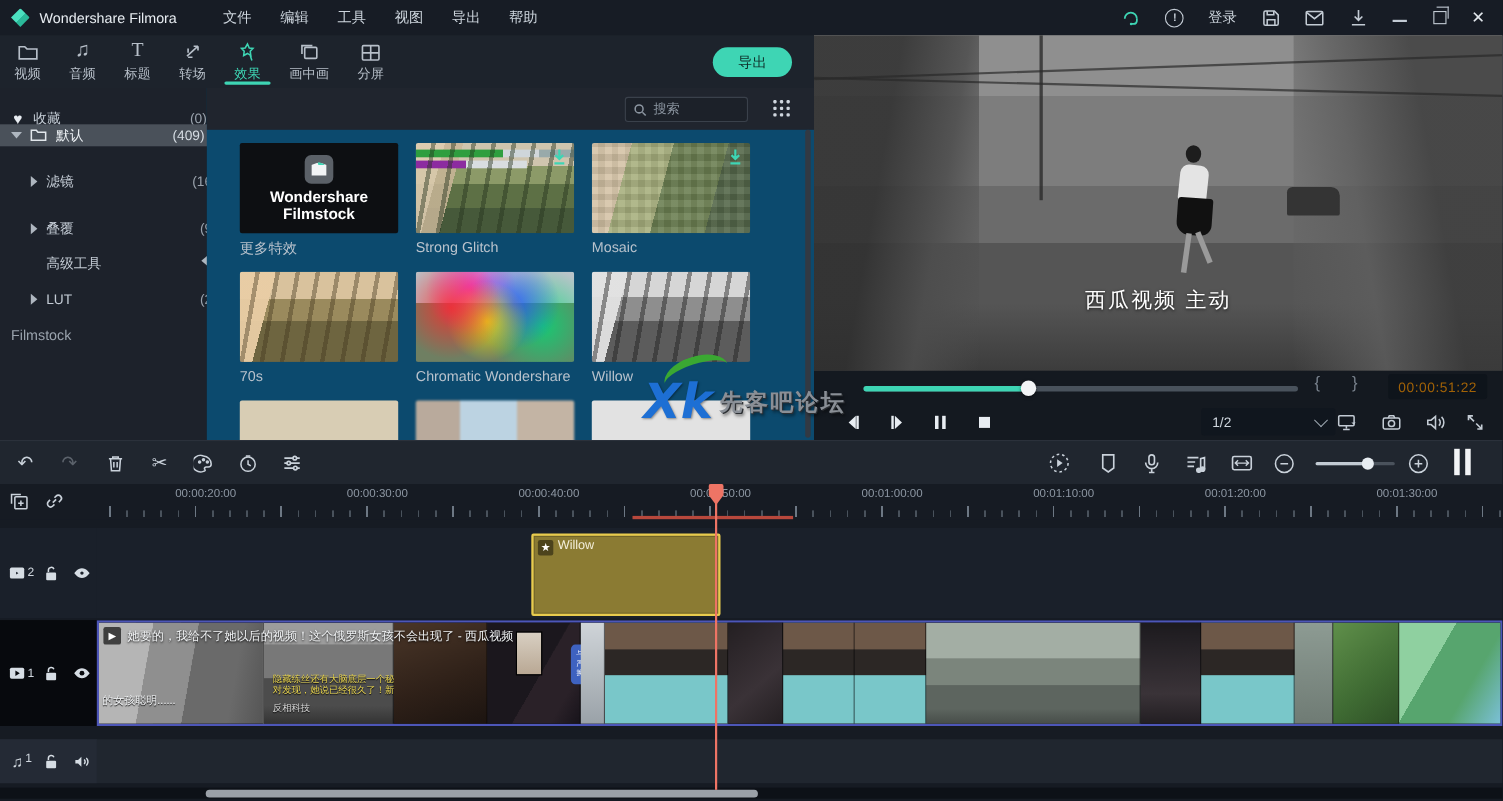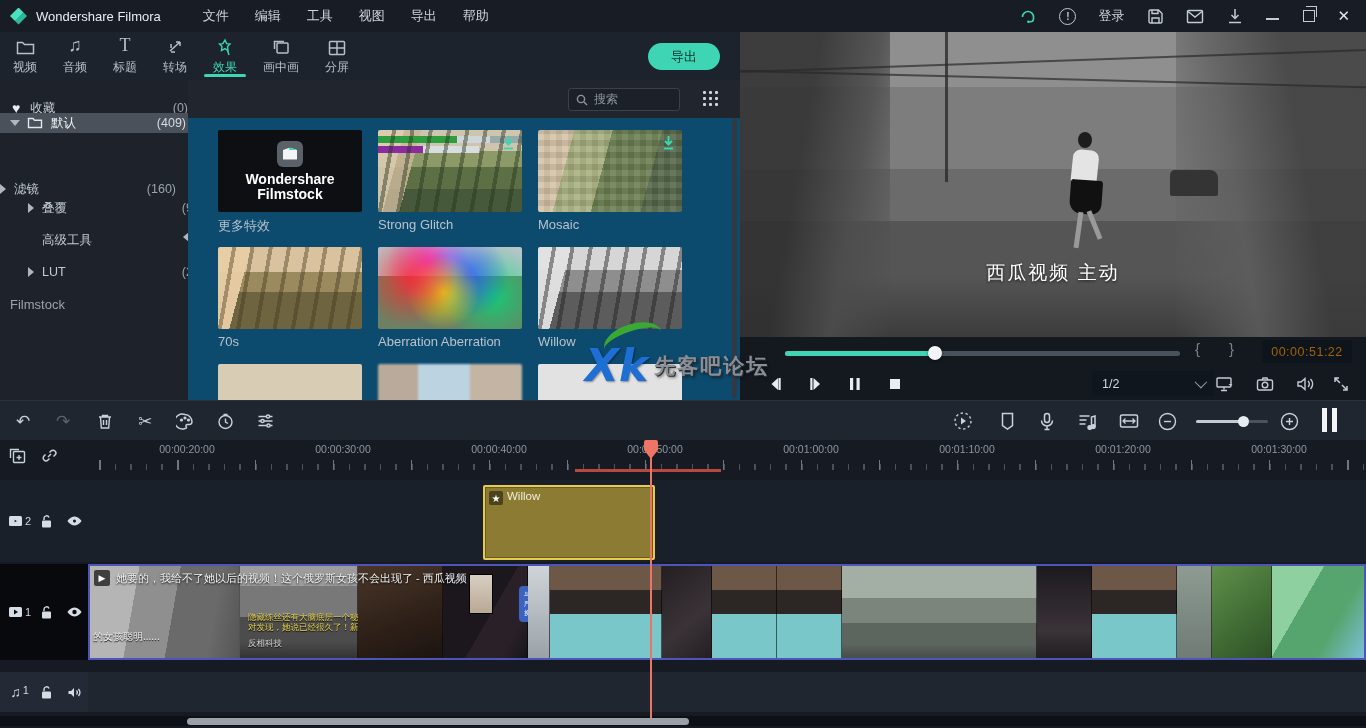--- a/index.html
+++ b/index.html
@@ -327,21 +327,21 @@
   <div class="side-row side-sel" style="top:33px;height:20px;padding-left:10px">
     <span class="caret-d"></span>
     <span class="ico" style="margin-right:8px">
       <svg width="16" height="14" viewBox="0 0 16 14" fill="none" stroke="#e2e7ec" stroke-width="1.4">
         <path d="M1.5 2.5h4.5l1.5 1.8h7v7.2h-13z"></path>
         </svg>
       </span>
     <span style="color:#eef2f6">默认</span>
     <span class="cnt" style="color:#d6dde4">(409)</span>
   </div>
-  <div class="side-row" style="top:95px;">
+  <div class="side-row" style="top:71px;padding-left:28px">
     <span class="caret-r"></span>
     <span>滤镜</span>
     <span class="cnt">(160)</span>
   </div>
   <div class="side-row" style="top:114px;padding-left:28px">
     <span class="caret-r"></span>
     <span>叠覆</span>
     <span class="cnt">(90)</span>
   </div>
   <div class="side-row" style="top:146px;padding-left:42px">
@@ -421,21 +421,21 @@
     </div>
     <div class="lbl">Strong Glitch</div>
   </div>
 
   <div class="card" style="left:30px;top:167px">
     <div class="thumb t-70s"></div>
     <div class="lbl">70s</div>
   </div>
   <div class="card" style="left:190px;top:167px">
     <div class="thumb t-chroma"></div>
-    <div class="lbl">Aberration Aberration</div>
+    <div class="lbl">Chromatic Wondershare</div>
   </div>
   <div class="card" style="left:350px;top:167px">
     <div class="thumb t-willow"></div>
     <div class="lbl">Willow</div>
   </div>
 
   <div class="card" style="left:30px;top:284px">
     <div class="thumb t-r3a"></div>
   </div>
   <div class="card" style="left:190px;top:284px">

